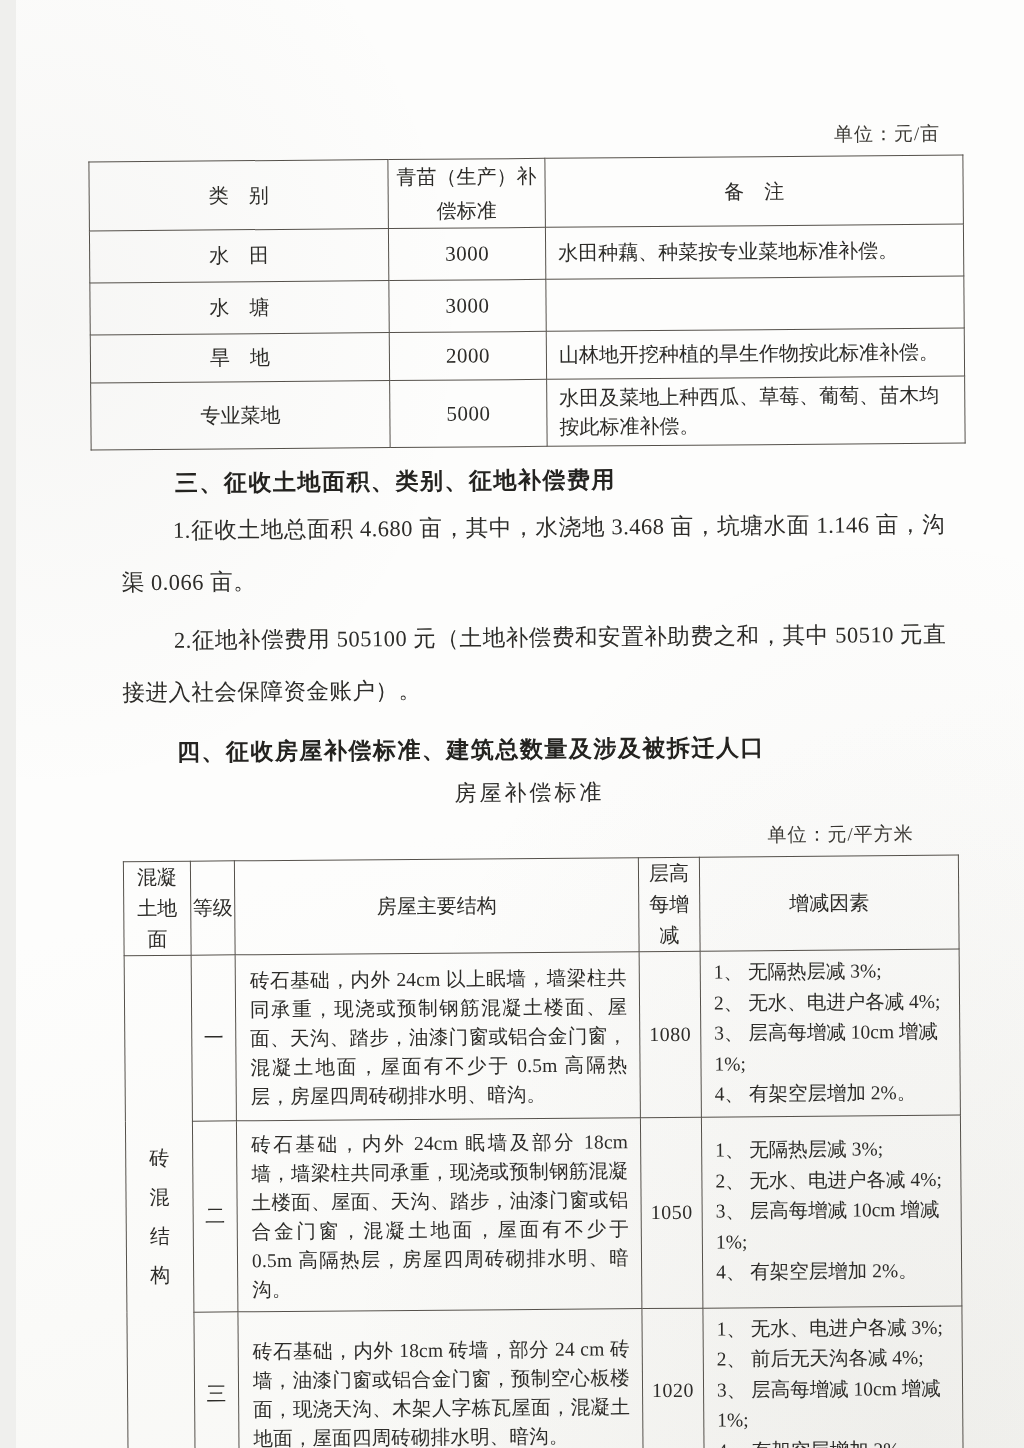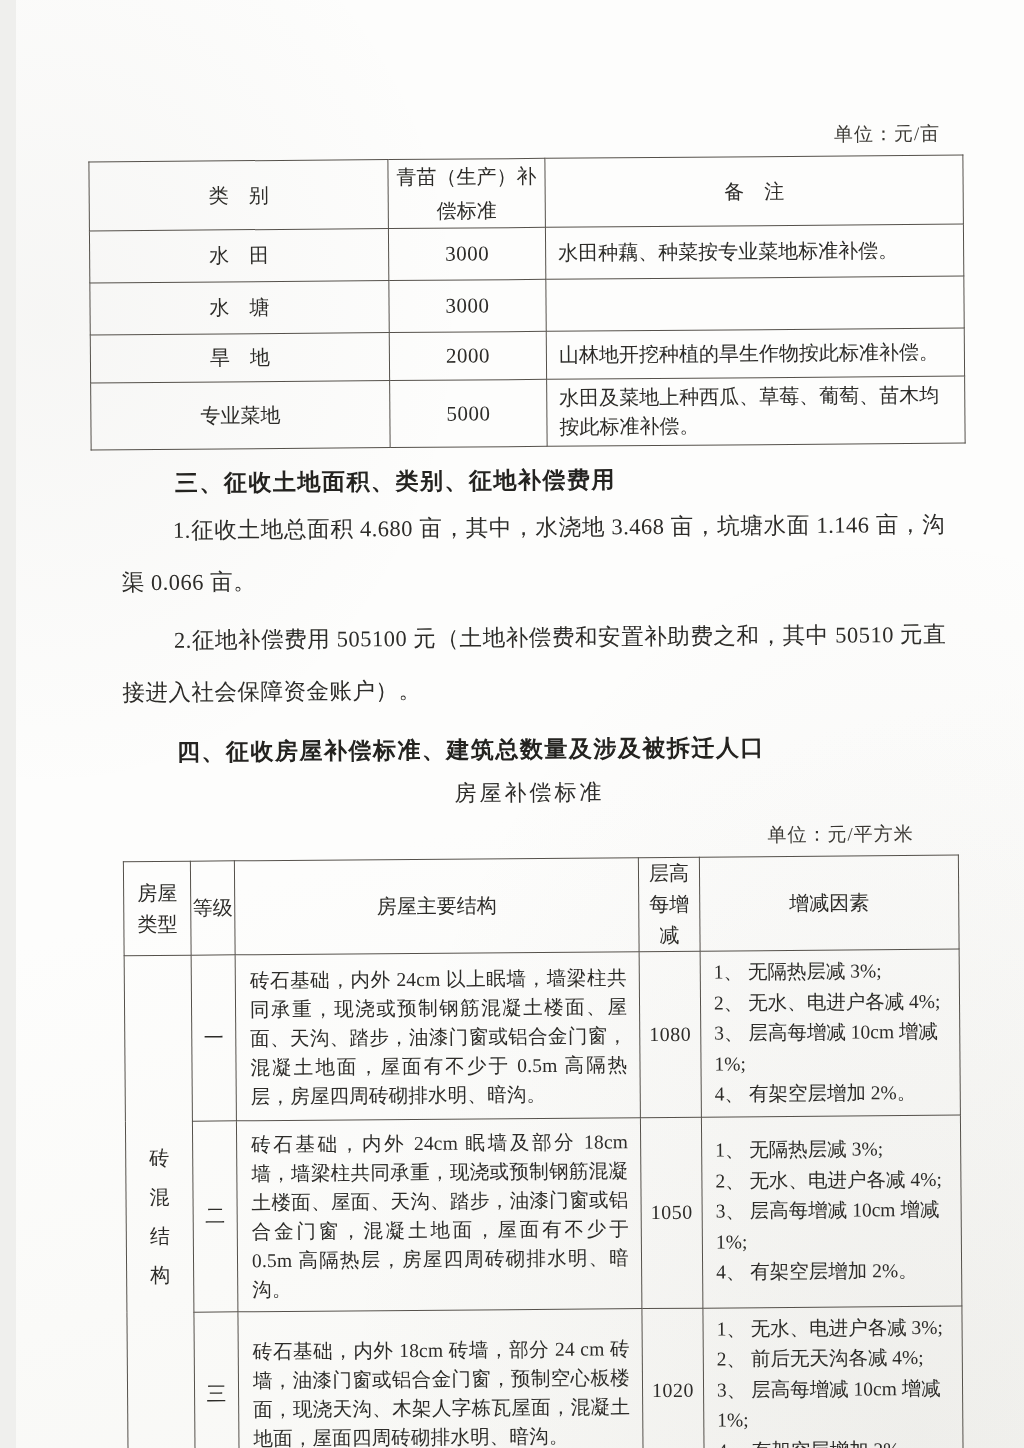--- a/index.html
+++ b/index.html
@@ -106,21 +106,21 @@
     <table class="t2">
       <colgroup>
           <col class="col-type">
           <col class="col-grade">
           <col class="col-struct">
           <col class="col-std">
           <col class="col-fact">
         </colgroup>
       <tbody>
           <tr>
-        <th><span class="wrap2">房屋类型</span></th>
+        <th><span class="wrap2">混凝土地面</span></th>
         <th><span class="wrap2">等级</span></th>
         <th>房屋主要结构</th>
         <th><span class="wrap2">层高每增减</span></th>
         <th>增减因素</th>
       </tr>
       <tr class="r1">
         <td rowspan="3">
               <div class="vert">砖混结构</div>
             </td>
         <td>一</td>

